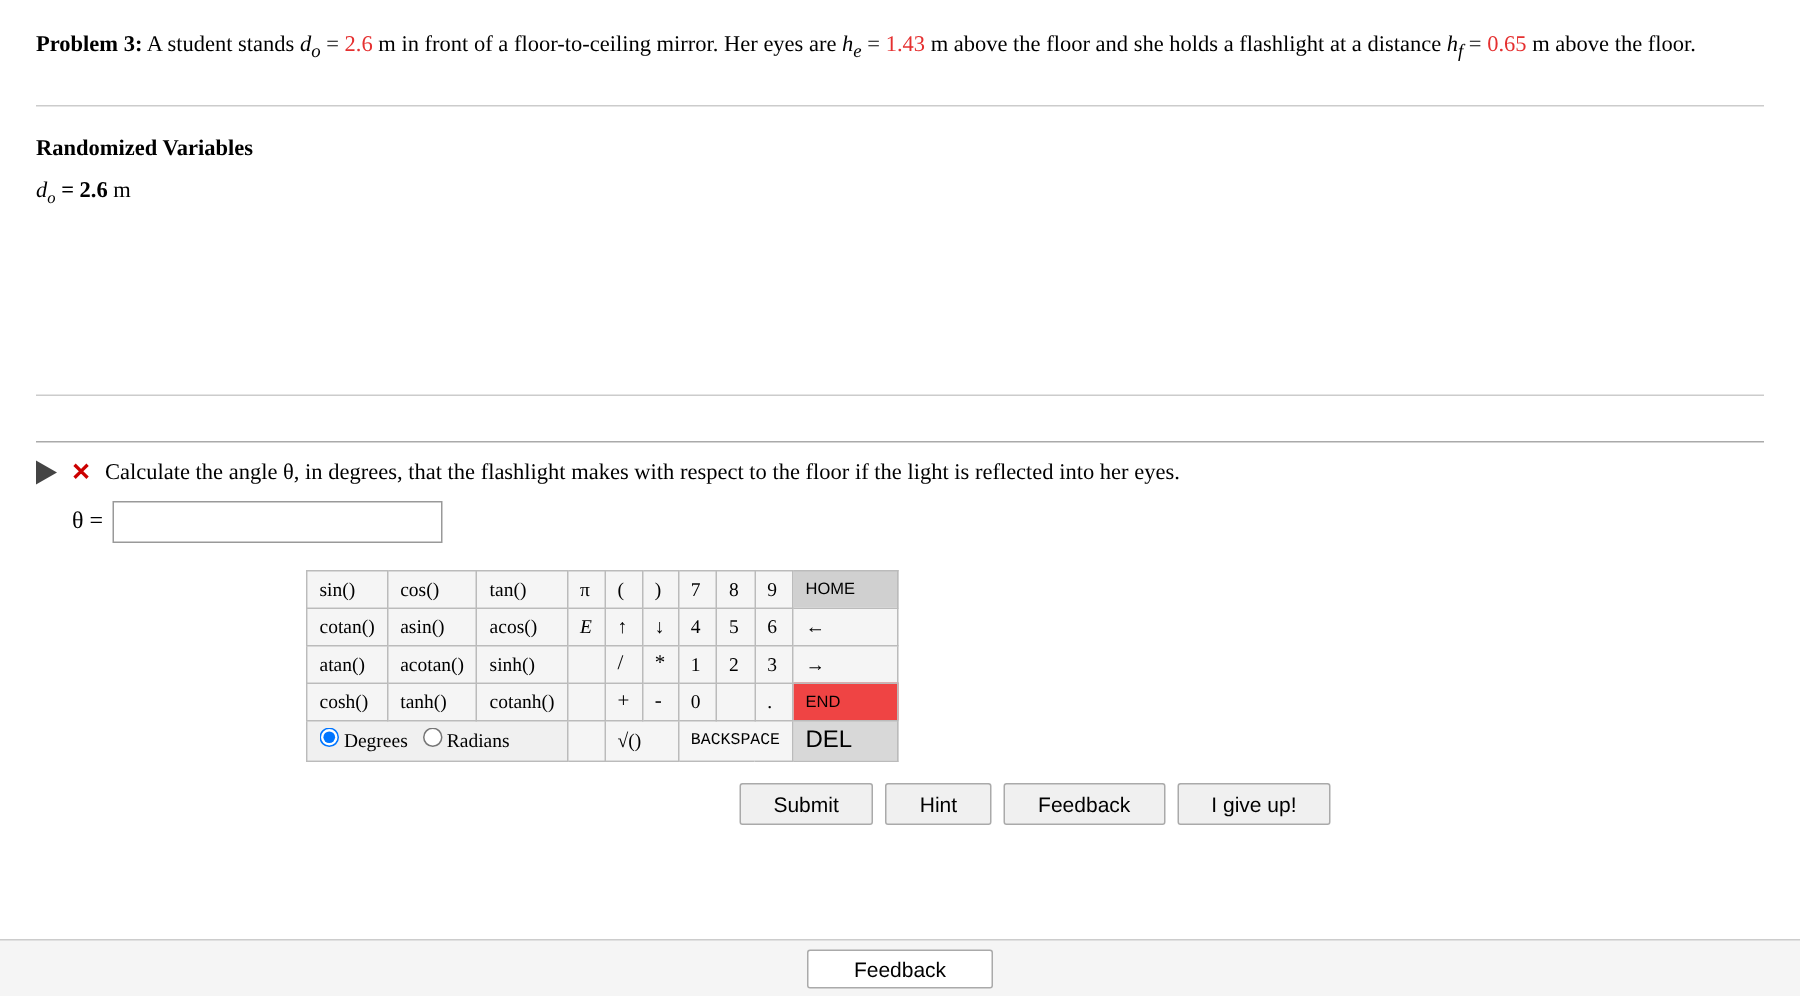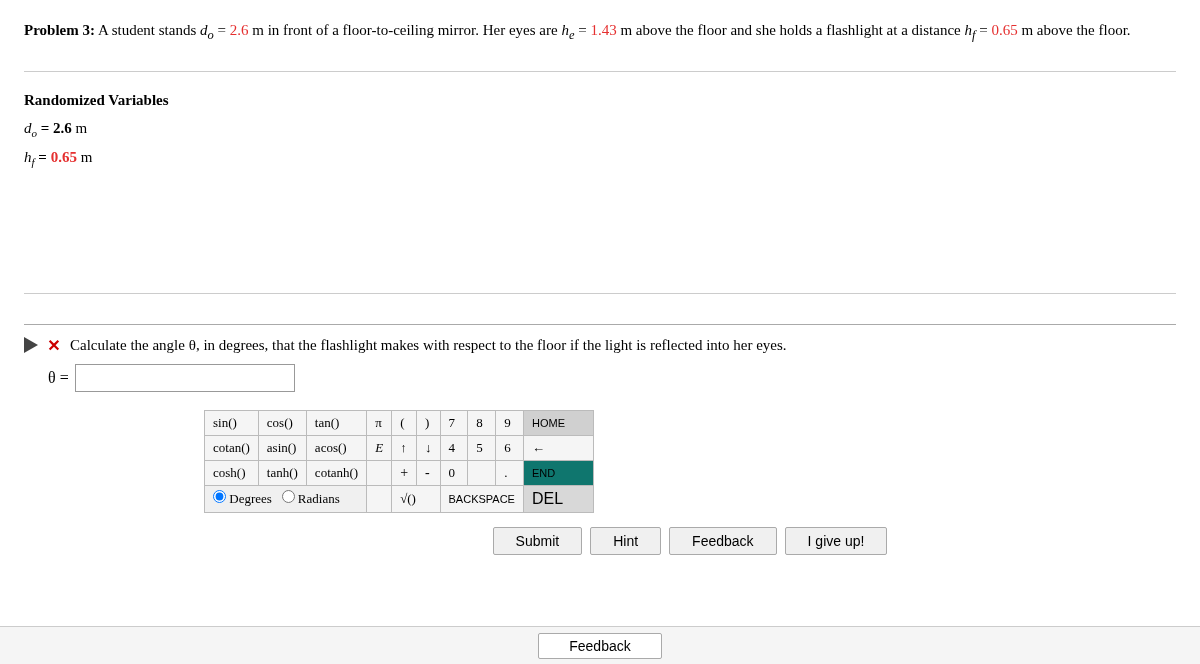--- a/index.html
+++ b/index.html
@@ -102,22 +102,22 @@
     .calc-table td {
       border: 1px solid #bbb;
       padding: 4px 8px;
       font-size: 13px;
       font-family: "Times New Roman", Times, serif;
       cursor: pointer;
       background: #f5f5f5;
       white-space: nowrap;
     }
     .calc-table td.home-cell { background: #d0d0d0; font-family: Arial, sans-serif; font-size: 11px; }
-    .calc-table td.end-cell { background: #0f766e; font-family: Arial, sans-serif; font-size: 11px; }
-    .calc-table td.bs-cell { font-family: Liberation Sans, sans-serif; font-size: 11px; }
+    .calc-table td.end-cell { background: #ef4444; font-family: Arial, sans-serif; font-size: 11px; }
+    .calc-table td.bs-cell { font-family: Liberation Mono, monospace; font-size: 11px; }
     .calc-table td.del-cell { background: #d8d8d8; font-family: Arial, sans-serif; font-size: 16px; }
     .calc-table td.wide { min-width: 70px; }
     .calc-table td.op { font-size: 14px; }
 
     .bottom-buttons {
       display: flex;
       gap: 8px;
       margin-top: 14px;
       justify-content: center;
       margin-left: 0;
@@ -174,23 +174,20 @@
     <span> m above the floor.</span>
   </p>
 
   <hr class="divider">
 
   <div>
     <div class="randomized-vars-title">Randomized Variables</div>
     <div class="var-line">
       <i>d<sub>o</sub></i> <b>= 2.6</b> m
     </div>
-    <div class="var-line">
-      <i>h<sub>f</sub></i> <b>= <span class="red">0.65</span></b> m
-    </div>
   </div>
 
   <hr class="divider" style="margin-top:120px;">
 
   <div class="question-section">
     <div class="question-row">
       <span class="play-icon"></span>
       <span class="x-icon">✕</span>
       <span class="question-text"> Calculate the angle θ, in degrees, that the flashlight makes with respect to the floor if the light is reflected into her eyes.</span>
     </div>
@@ -221,20 +218,32 @@
           <td>acos()</td>
           <td><i>E</i></td>
           <td>↑</td>
           <td>↓</td>
           <td>4</td>
           <td>5</td>
           <td>6</td>
           <td>←</td>
         </tr>
         <tr>
+          <td>atan()</td>
+          <td>acotan()</td>
+          <td>sinh()</td>
+          <td></td>
+          <td class="op">/</td>
+          <td class="op">*</td>
+          <td>1</td>
+          <td>2</td>
+          <td>3</td>
+          <td>→</td>
+        </tr>
+        <tr>
           <td>cosh()</td>
           <td>tanh()</td>
           <td>cotanh()</td>
           <td></td>
           <td class="op">+</td>
           <td class="op">-</td>
           <td>0</td>
           <td></td>
           <td>.</td>
           <td class="end-cell wide">END</td>

